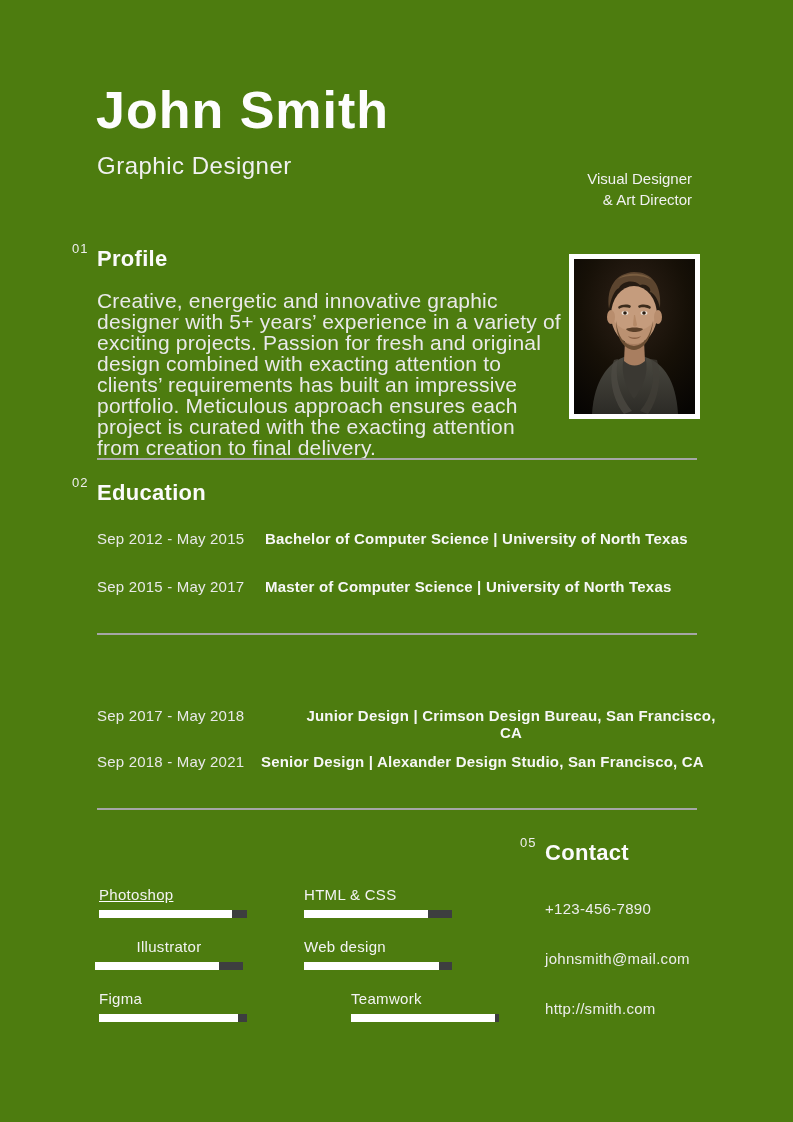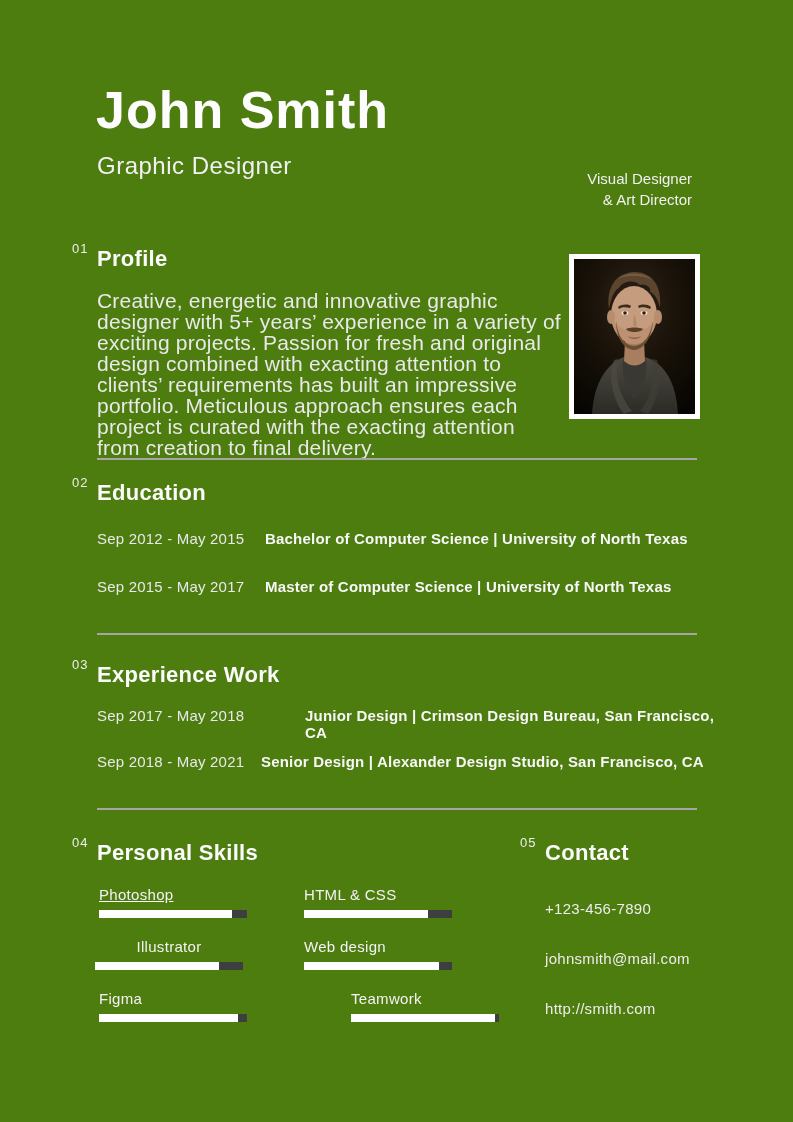--- a/index.html
+++ b/index.html
@@ -40,21 +40,21 @@
     position:absolute;left:569px;top:254px;
     width:121px;height:155px;border:5px solid #ffffff;
     background:#0b0908;
   }
   .photo-frame svg{display:block;}
   
   .divider{position:absolute;left:97px;width:600px;height:2px;background:#a6a6a6;}
   
   .t-row{position:absolute;left:97px;width:620px;display:flex;font-size:15px;}
   .t-date{flex:0 0 168px;color:#e9e9e9;font-weight:400;letter-spacing:0.2px;}
-  .t-detail{font-weight:700;color:#f7f7f7;letter-spacing:0.2px;}
+  .t-detail{font-weight:700;color:#f7f7f7;letter-spacing:0.2px;text-align:center;}
   
   .skill{position:absolute;width:148px;}
   .skill-label{font-size:15px;color:#f3f3f3;letter-spacing:0.3px;}
   .skill-track{margin-top:7px;height:8px;background:#3d3e3f;position:relative;}
   .skill-fill{position:absolute;left:0;top:0;height:8px;background:#ffffff;}
   
   .contact-item{position:absolute;left:545px;font-size:15px;color:#ededed;letter-spacing:0.3px;}
 </style>
 </head>
 <body>
@@ -131,39 +131,31 @@
     <div class="t-date">Sep 2012 - May 2015</div>
     <div class="t-detail">Bachelor of Computer Science | University of North Texas</div>
   </div>
   <div class="t-row" style="top:578px;">
     <div class="t-date">Sep 2015 - May 2017</div>
     <div class="t-detail">Master of Computer Science | University of North Texas</div>
   </div>
 
   <div class="divider" style="top:633px;"></div>
 
-  <div class="sec-head" style="left:97px;top:662px;">
-    <span class="sec-num">03</span>
-    <span>Experience Work</span>
-  </div>
   <div class="t-row" style="top:707px;gap:44px;">
     <div class="t-date" style="flex-basis:164px;">Sep 2017 - May 2018</div>
     <div class="t-detail">Junior Design | Crimson Design Bureau, San Francisco, CA</div>
   </div>
   <div class="t-row" style="top:753px;">
     <div class="t-date" style="flex-basis:164px;">Sep 2018 - May 2021</div>
     <div class="t-detail">Senior Design | Alexander Design Studio, San Francisco, CA</div>
   </div>
 
   <div class="divider" style="top:808px;"></div>
 
-  <div class="sec-head" style="left:97px;top:840px;">
-    <span class="sec-num">04</span>
-    <span>Personal Skills</span>
-  </div>
 
   <div class="skill" style="left:99px;top:886px;text-decoration:underline;">
     <div class="skill-label">Photoshop</div>
     <div class="skill-track">
       <div class="skill-fill" style="width: 90%;"></div>
     </div>
   </div>
   <div class="skill" style="left:95px;top:938px;text-align:center;">
     <div class="skill-label">Illustrator</div>
     <div class="skill-track">

